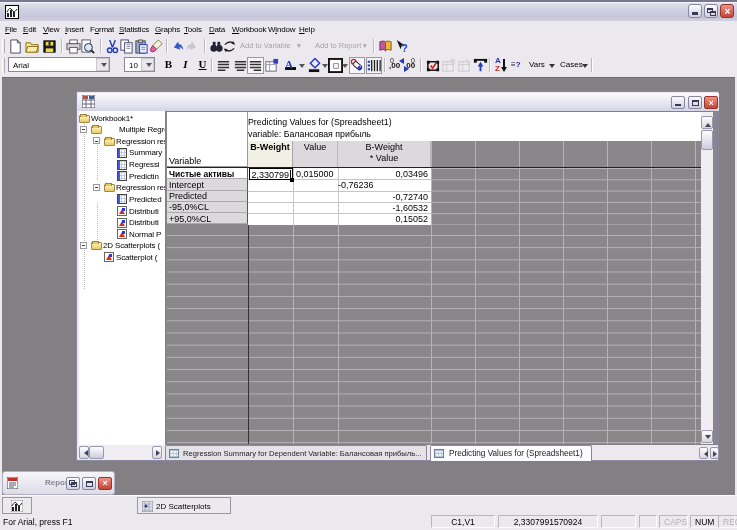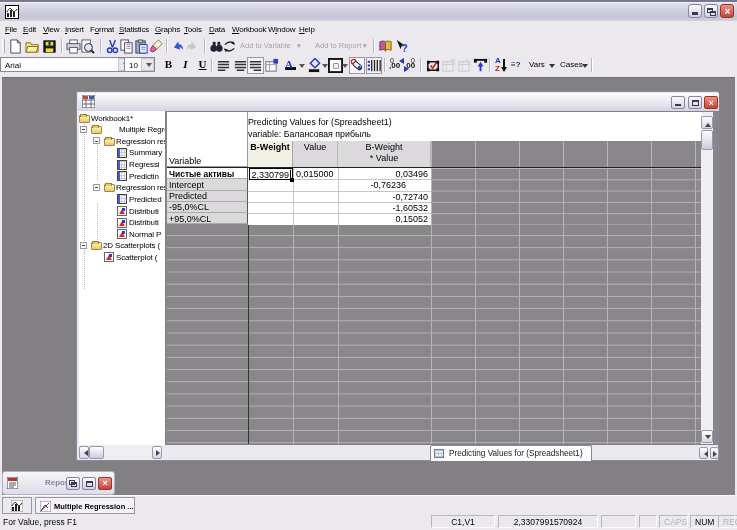--- a/index.html
+++ b/index.html
@@ -205,21 +205,21 @@
       <path d="M14 3 Q8 1 8 4 V13 Q8 10 14 12 Z" fill="#e8b838" stroke="#806010"></path>
     </svg>
   <svg class="icon" style="left:394px;" viewBox="0 0 16 16">
       <path d="M3 1l4 10 1.5-4.5L13 8z" fill="#111"></path>
       <text x="8" y="14" font-size="11" font-weight="bold" fill="#2244cc" font-family="Liberation Sans">?</text>
     </svg>
 </div>
 
 <div class="abs" id="tb2">
   <div style="position:absolute;left:2px;top:2px;width:3px;height:15px;border-left:1px solid #fdfdfd;border-right:1px solid #b2afb8;"></div>
-  <div class="combo" style="left:0; top:1px; width:132px;">
+  <div class="combo" style="left:8px; top:1px; width:102px;">
       <span style="position:absolute;left:4px;top:2.5px;color:#000;">Arial</span>
       <span class="arr">
         <i></i>
       </span>
     </div>
   <div class="combo" style="left:124px; top:1px; width:31px;">
       <span style="position:absolute;left:4px;top:2.5px;color:#000;">10</span>
       <span class="arr">
         <i></i>
       </span>
@@ -408,21 +408,21 @@
         <div class="cell" style="left:0;top:101.2px;width:81px;height:11.3px;background:#dcd9dd;border-right:1px solid #555;border-bottom:1px solid #aaa;font-weight:normal;padding:0.5px 0 0 2px;">+95,0%CL</div>
         <div class="cell" style="left:81px;top:67.3px;width:183px;height:1px;background:#c6c6c6;"></div>
         <div class="cell" style="left:81px;top:78.6px;width:183px;height:1px;background:#c6c6c6;"></div>
         <div class="cell" style="left:81px;top:89.9px;width:183px;height:1px;background:#c6c6c6;"></div>
         <div class="cell" style="left:81px;top:101.2px;width:183px;height:1px;background:#c6c6c6;"></div>
         <div class="cell" style="left:126px;top:56px;width:1px;height:56.5px;background:#c6c6c6;"></div>
         <div class="cell" style="left:171px;top:56px;width:1px;height:56.5px;background:#c6c6c6;"></div>
         <div class="cell" style="left:264px;top:56px;width:1px;height:56.5px;background:#c6c6c6;"></div>
         <div class="cell" style="left:0px;top:112.5px;width:264px;height:1px;background:#888;"></div>
         <div class="cell" style="left:171px;top:57px;width:90px;text-align:right;">0,03496</div>
-        <div class="cell" style="left:171px;top:68.3px;width:68px;text-align:right;">-0,76236</div>
+        <div class="cell" style="left:171px;top:68.3px;width:90px;">-0,76236</div>
         <div class="cell" style="left:171px;top:79.6px;width:90px;text-align:right;">-0,72740</div>
         <div class="cell" style="left:171px;top:90.9px;width:90px;text-align:right;">-1,60532</div>
         <div class="cell" style="left:171px;top:102.2px;width:90px;text-align:right;">0,15052</div>
         <div class="cell" style="left:82px;top:56px;width:44px;height:12.3px;background:#fff;border:1.5px solid #000;text-align:right;padding:0.5px 3px 0 0;">2,330799</div>
         <div class="cell" style="left:123px;top:66.3px;width:4px;height:4px;background:#000;"></div>
         <div class="cell" style="left:123px;top:57.5px;width:1px;height:9px;background:#000;"></div>
         <div class="cell" style="left:129px;top:57px;">0,015000</div>
         <div class="cell" style="left:264px;top:29px;width:270px;height:25.5px;background-image:linear-gradient(90deg,#b6b4b6 1px, transparent 0);background-size:44px 100%;"></div>
         <div class="cell" style="left:264px;top:56px;width:270px;height:56.5px;background-image:linear-gradient(#b6b4b6 1px, transparent 0),linear-gradient(90deg,#b6b4b6 1px, transparent 0);background-size:100% 11.3px, 44px 100%;background-position:0 11.3px,0 0;"></div>
         <div class="cell" style="left:0px;top:112.5px;width:534px;height:220.5px;background-image:linear-gradient(#b6b4b6 1px, transparent 0);background-size:100% 12.2px;background-position:0 10px;"></div>
@@ -447,20 +447,24 @@
 
     <div class="sb" style="left:0px;top:1px;width:84px;height:13px;">
       <div class="sbbtn" style="left:0px;top:0px;width:10px;height:13px;">
           <i style="left:1px;top:3px;border-right:4px solid #445;"></i>
         </div>
       <div class="thumb" style="left:10px;top:0px;width:15px;height:13px;"></div>
       <div class="sbbtn" style="left:73px;top:0px;width:10px;height:13px;">
           <i style="left:3px;top:3px;border-left:4px solid #445;"></i>
         </div>
     </div>
+    <div class="tab" style="left:86px;width:262px;">
+        <div class="tabico"></div>
+        <span style="position:absolute;left:17px;top:3px;">Regression Summary for Dependent Variable: Балансовая прибыль...</span>
+      </div>
     <div class="tab active" style="left:351px;width:162px;font-size:8.2px;">
         <div class="tabico"></div>
         <span style="position:absolute;left:18px;top:3px;">Predicting Values for (Spreadsheet1)</span>
       </div>
     <div class="sbbtn" style="left:620px;top:2px;width:9px;height:12px;">
         <i style="position:absolute;left:1px;top:3px;border:3px solid transparent;border-right:4px solid #445;"></i>
       </div>
     <div class="sbbtn" style="left:631px;top:2px;width:9px;height:12px;">
         <i style="position:absolute;left:2px;top:3px;border:3px solid transparent;border-left:4px solid #445;"></i>
       </div>
@@ -489,32 +493,32 @@
 <div class="abs" id="taskbar">
   <div class="taskbtn" style="left:2px;width:30px;">
     <svg width="12" height="12" viewBox="0 0 12 12" style="position:absolute;left:8px;top:2px;">
         <rect x="0" y="0" width="12" height="12" fill="#fff" stroke="#888"></rect>
         <rect x="1" y="7" width="2" height="4" fill="#222"></rect>
         <rect x="4" y="4" width="2" height="7" fill="#222"></rect>
         <rect x="7" y="6" width="2" height="5" fill="#222"></rect>
         <path d="M1 6 Q4 0 6 4 T11 3" stroke="#222" fill="none"></path>
       </svg>
   </div>
-  <div class="taskbtn" style="left:35px;width:100px;background:#f4f2f7;">
+  <div class="taskbtn" style="left:137px;width:94px;">
     <svg width="11" height="11" viewBox="0 0 11 11" style="position:absolute;left:4px;top:3px;">
-        <rect x="0" y="0" width="11" height="11" fill="#fff" stroke="#778"></rect>
-        <path d="M1 10 L9 2" stroke="#c03028"></path>
-        <path d="M1 10 L5 4 8 7" stroke="#238" fill="none"></path>
+        <rect x="0" y="0" width="11" height="11" fill="#e8ecf2" stroke="#778"></rect>
+        <path d="M0 3h11M0 6h11M0 9h11M3 0v11M7 0v11" stroke="#aab"></path>
+        <circle cx="4" cy="5" r="1.5" fill="#338"></circle>
       </svg>
-    <b style="position:absolute;left:18px;top:4px;font-size:7.5px;">Multiple Regression ...</b>
+    <span style="position:absolute;left:18px;top:4px;">2D Scatterplots</span>
   </div>
 </div>
 
 <div class="abs" id="statusbar">
-  <span style="position:absolute;left:3px;top:3px;">For Value, press F1</span>
+  <span style="position:absolute;left:3px;top:3px;">For Arial, press F1</span>
   <div class="scell" style="left:431px; width:64px; text-align:center;">C1,V1</div>
   <div class="scell" style="left:498px; width:100px; text-align:center;">2,3307991570924</div>
   <div class="scell" style="left:601px; width:35px;"></div>
   <div class="scell" style="left:639px; width:18px;"></div>
   <div class="scell" style="left:659px; width:29px; color:#b5b2b8;">CAPS</div>
   <div class="scell" style="left:690px; width:48px;">NUM</div>
   <div class="scell" style="left:718px; width:17px; color:#b5b2b8;">REC</div>
 </div>
 
 </body></html>

